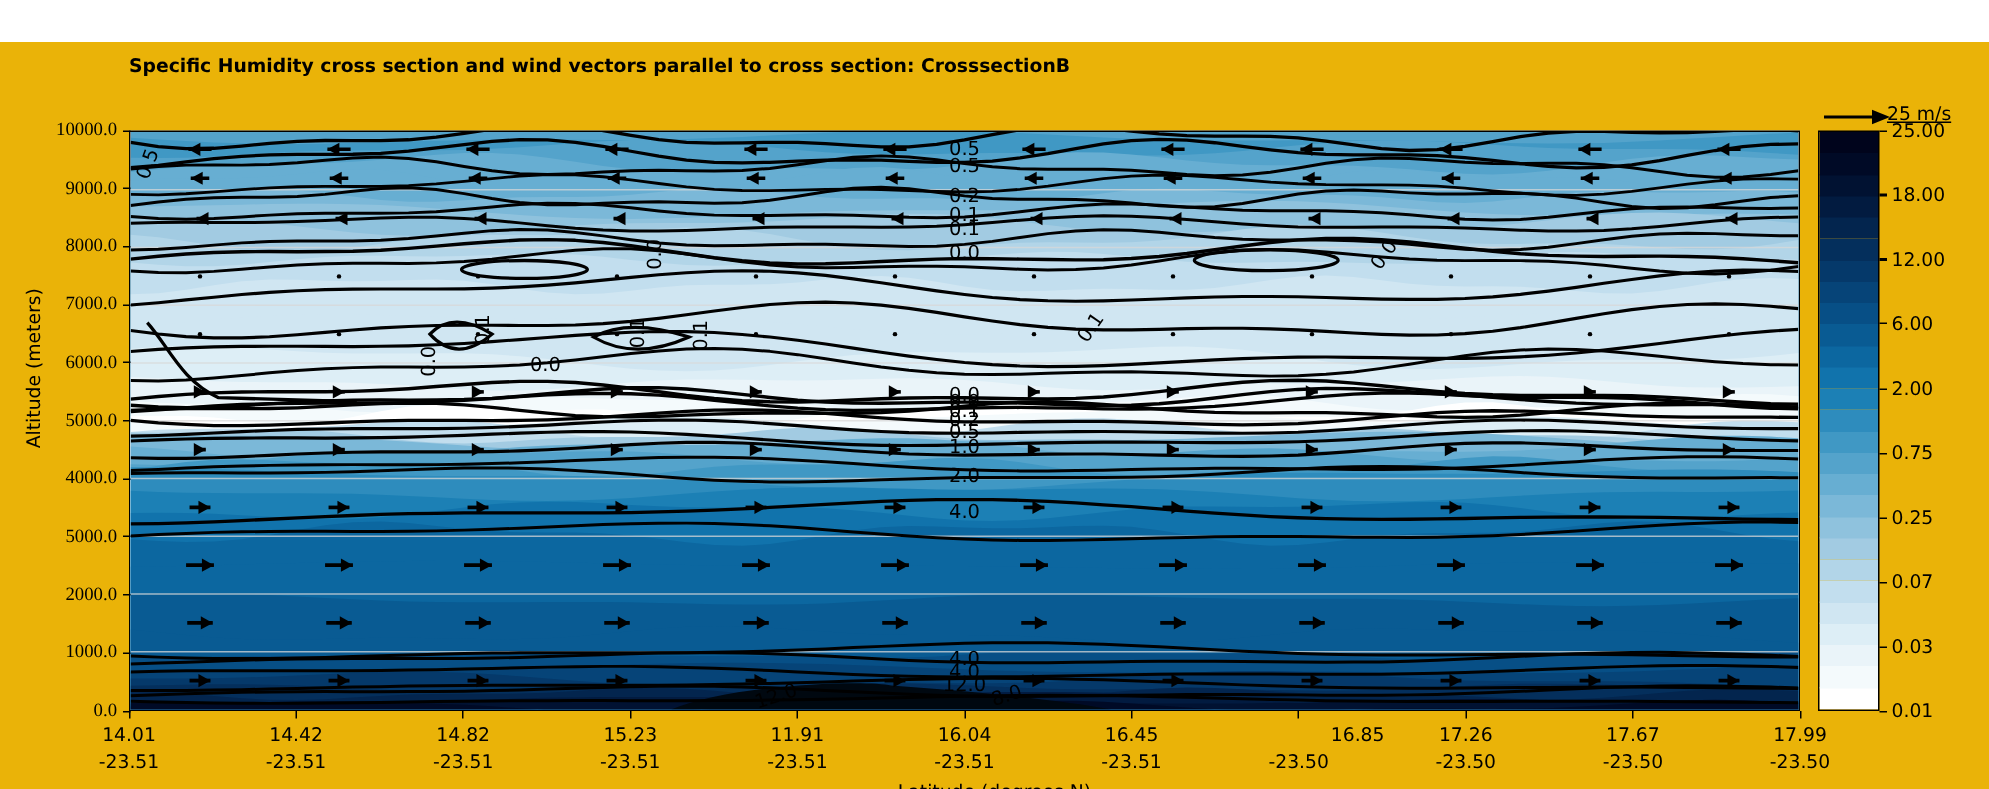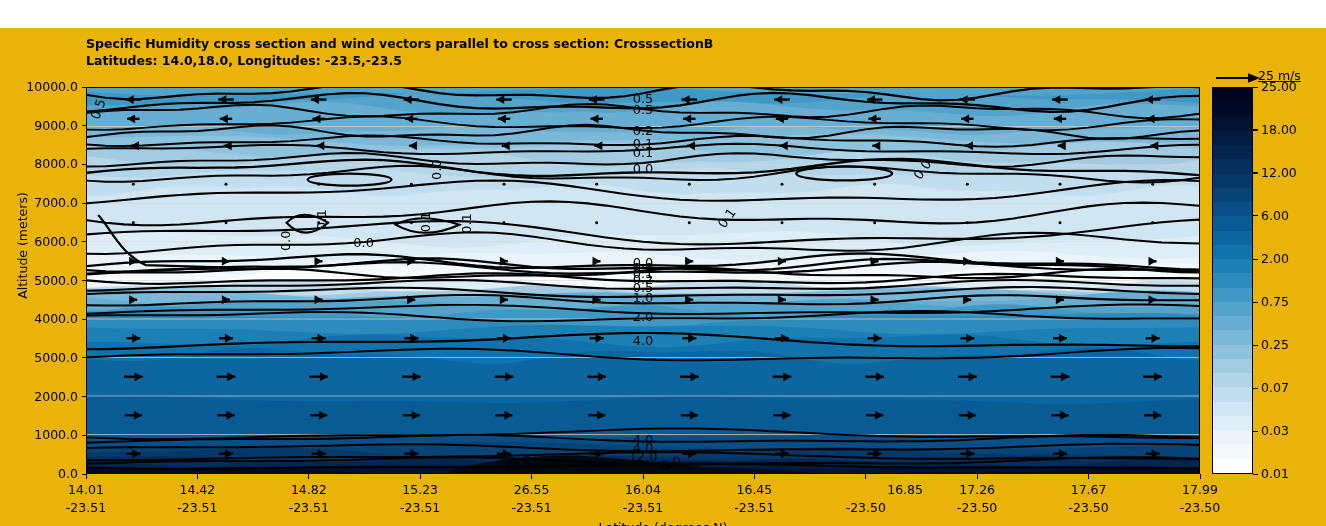--- a/index.html
+++ b/index.html
@@ -8,21 +8,21 @@
 
   .ttl{position:absolute;font-weight:bold;font-size:12.5px;color:#000;white-space:nowrap;letter-spacing:0px;}
   #title-line-1{left:86px;top:8px;}
   #title-line-2{left:86px;top:25px;}
   #title-line-3{left:86px;top:42px;}
 
   
   #plot-axes{position:absolute;left:86px;top:59px;width:1114px;height:387px;
              border:1.1px solid #000;box-sizing:border-box;overflow:hidden;background:#fff;}
   #plot-canvas{position:absolute;left:0;top:0;width:100%;height:100%;}
-  .ylab{position:absolute;font-size:12.5px;color:#000;text-align:right;width:70px;white-space:nowrap;}
+  .ylab{position:absolute;font-size:12.5px;color:#000;text-align:right;width:70px;white-space:nowrap;font-family:Liberation Serif, serif;}
   .ytickmark{position:absolute;left:82px;width:5px;height:1.1px;background:#000;}
   #ylabel-axis{position:absolute;left:-158px;top:210px;width:360px;font-size:12.5px;
     transform:rotate(-90deg);text-align:center;color:#000;}
 
   
   .xtickmark{position:absolute;top:446px;width:1.1px;height:5px;background:#000;}
   .xlab{position:absolute;font-size:12.5px;color:#000;text-align:center;width:90px;white-space:nowrap;}
   .xlab.lat{top:454px;}
   .xlab.lon{top:472px;}
   #xlabel-lat{position:absolute;left:463px;top:492px;width:400px;text-align:center;font-size:12.5px;color:#000;}
@@ -39,21 +39,20 @@
   #wind-key{position:absolute;left:1212px;top:40px;width:110px;height:20px;}
   #wind-key-label{position:absolute;left:1258px;top:40px;font-size:12.5px;color:#000;white-space:nowrap;text-decoration:underline;}
 
   svg{display:block;}
 </style>
 </head>
 <body>
 <div id="root">
 
 <div class="ttl" id="title-line-1">Specific Humidity cross section and wind vectors parallel to cross section: CrosssectionB</div>
-<div class="ttl" id="title-line-2">Latitudes: 14.0,18.0, Longitudes: -23.5,-23.5</div>
 
 <div id="plot-axes">
   <svg id="plot-canvas" viewBox="0 0 1114 387" preserveAspectRatio="none">
         <rect x="0" y="0" width="1114" height="387" fill="#54a3cb"></rect>
         <path d="M 0.0 3.9 L 18.6 5.0 L 37.1 6.1 L 55.7 7.0 L 74.3 7.6 L 92.8 7.9 L 111.4 8.0 L 130.0 7.8 L 148.5 7.4 L 167.1 6.9 L 185.7 6.3 L 204.2 5.8 L 222.8 5.5 L 241.4 5.2 L 259.9 5.1 L 278.5 5.2 L 297.1 5.2 L 315.6 5.3 L 334.2 5.3 L 352.8 5.1 L 371.3 4.7 L 389.9 4.1 L 408.5 3.3 L 427.0 2.4 L 445.6 1.4 L 464.2 0.5 L 482.7 -0.3 L 501.3 -0.9 L 519.9 -1.2 L 538.4 -1.1 L 557.0 -0.8 L 575.6 -0.1 L 594.1 0.7 L 612.7 1.7 L 631.3 2.7 L 649.8 3.7 L 668.4 4.5 L 687.0 5.1 L 705.5 5.5 L 724.1 5.7 L 742.7 5.7 L 761.2 5.7 L 779.8 5.5 L 798.4 5.5 L 816.9 5.5 L 835.5 5.6 L 854.1 5.9 L 872.6 6.3 L 891.2 6.8 L 909.8 7.2 L 928.3 7.5 L 946.9 7.7 L 965.5 7.6 L 984.0 7.3 L 1002.6 6.6 L 1021.2 5.7 L 1039.7 4.6 L 1058.3 3.5 L 1076.9 2.3 L 1095.4 1.2 L 1114.0 0.4 L 1114 387 L 0 387 Z" fill="#4098c4"></path>
         <path d="M 0.0 17.2 L 18.6 17.5 L 37.1 17.2 L 55.7 16.4 L 74.3 15.3 L 92.8 14.2 L 111.4 13.3 L 130.0 12.7 L 148.5 12.4 L 167.1 12.4 L 185.7 12.4 L 204.2 12.3 L 222.8 12.0 L 241.4 11.3 L 259.9 10.2 L 278.5 8.8 L 297.1 7.4 L 315.6 6.2 L 334.2 5.4 L 352.8 5.3 L 371.3 5.8 L 389.9 6.9 L 408.5 8.5 L 427.0 10.3 L 445.6 12.1 L 464.2 13.5 L 482.7 14.5 L 501.3 14.9 L 519.9 15.0 L 538.4 14.7 L 557.0 14.3 L 575.6 14.1 L 594.1 14.1 L 612.7 14.3 L 631.3 14.8 L 649.8 15.3 L 668.4 15.7 L 687.0 15.7 L 705.5 15.2 L 724.1 14.2 L 742.7 12.7 L 761.2 10.8 L 779.8 8.9 L 798.4 7.3 L 816.9 6.1 L 835.5 5.5 L 854.1 5.6 L 872.6 6.3 L 891.2 7.4 L 909.8 8.6 L 928.3 9.8 L 946.9 10.7 L 965.5 11.2 L 984.0 11.4 L 1002.6 11.4 L 1021.2 11.4 L 1039.7 11.6 L 1058.3 12.0 L 1076.9 12.9 L 1095.4 14.0 L 1114.0 15.3 L 1114 387 L 0 387 Z" fill="#54a3cb"></path>
         <path d="M 0.0 26.8 L 18.6 24.9 L 37.1 23.1 L 55.7 21.7 L 74.3 21.1 L 92.8 20.9 L 111.4 21.0 L 130.0 20.8 L 148.5 20.0 L 167.1 18.6 L 185.7 16.9 L 204.2 15.2 L 222.8 14.1 L 241.4 14.0 L 259.9 15.1 L 278.5 17.3 L 297.1 20.0 L 315.6 22.8 L 334.2 24.9 L 352.8 26.2 L 371.3 26.5 L 389.9 26.0 L 408.5 25.2 L 427.0 24.5 L 445.6 24.2 L 464.2 24.5 L 482.7 25.0 L 501.3 25.3 L 519.9 25.1 L 538.4 23.9 L 557.0 21.9 L 575.6 19.3 L 594.1 16.7 L 612.7 14.6 L 631.3 13.5 L 649.8 13.7 L 668.4 15.0 L 687.0 16.9 L 705.5 19.1 L 724.1 20.8 L 742.7 21.9 L 761.2 22.3 L 779.8 22.3 L 798.4 22.3 L 816.9 22.7 L 835.5 23.6 L 854.1 25.0 L 872.6 26.6 L 891.2 27.9 L 909.8 28.4 L 928.3 27.7 L 946.9 25.9 L 965.5 23.3 L 984.0 20.5 L 1002.6 17.9 L 1021.2 16.2 L 1039.7 15.6 L 1058.3 15.8 L 1076.9 16.7 L 1095.4 17.7 L 1114.0 18.4 L 1114 387 L 0 387 Z" fill="#67aed2"></path>
         <path d="M 0.0 32.8 L 18.6 31.3 L 37.1 31.0 L 55.7 31.1 L 74.3 30.9 L 92.8 29.9 L 111.4 28.1 L 130.0 26.1 L 148.5 24.9 L 167.1 25.3 L 185.7 27.6 L 204.2 31.2 L 222.8 35.2 L 241.4 38.4 L 259.9 40.0 L 278.5 39.8 L 297.1 38.5 L 315.6 37.0 L 334.2 36.0 L 352.8 35.8 L 371.3 36.1 L 389.9 36.2 L 408.5 35.3 L 427.0 33.0 L 445.6 29.8 L 464.2 26.4 L 482.7 24.1 L 501.3 23.5 L 519.9 25.0 L 538.4 28.0 L 557.0 31.3 L 575.6 34.0 L 594.1 35.4 L 612.7 35.7 L 631.3 35.4 L 649.8 35.5 L 668.4 36.3 L 687.0 37.9 L 705.5 39.6 L 724.1 40.5 L 742.7 39.8 L 761.2 37.2 L 779.8 33.5 L 798.4 29.5 L 816.9 26.5 L 835.5 25.2 L 854.1 25.6 L 872.6 27.2 L 891.2 29.1 L 909.8 30.3 L 928.3 30.6 L 946.9 30.4 L 965.5 30.5 L 984.0 31.4 L 1002.6 33.7 L 1021.2 36.8 L 1039.7 40.0 L 1058.3 42.0 L 1076.9 42.1 L 1095.4 40.3 L 1114.0 37.1 L 1114 387 L 0 387 Z" fill="#67aed2"></path>
         <path d="M 0.0 40.8 L 18.6 41.0 L 37.1 40.9 L 55.7 40.3 L 74.3 39.3 L 92.8 38.7 L 111.4 39.2 L 130.0 40.9 L 148.5 43.3 L 167.1 45.6 L 185.7 46.8 L 204.2 46.7 L 222.8 45.7 L 241.4 44.5 L 259.9 43.7 L 278.5 43.5 L 297.1 43.6 L 315.6 43.2 L 334.2 42.1 L 352.8 40.2 L 371.3 38.4 L 389.9 37.6 L 408.5 38.1 L 427.0 39.8 L 445.6 42.1 L 464.2 43.9 L 482.7 44.8 L 501.3 44.7 L 519.9 44.4 L 538.4 44.4 L 557.0 45.0 L 575.6 45.8 L 594.1 46.1 L 612.7 45.4 L 631.3 43.5 L 649.8 41.0 L 668.4 38.9 L 687.0 38.0 L 705.5 38.4 L 724.1 39.7 L 742.7 41.1 L 761.2 41.9 L 779.8 42.1 L 798.4 42.0 L 816.9 42.5 L 835.5 43.7 L 854.1 45.4 L 872.6 47.0 L 891.2 47.5 L 909.8 46.6 L 928.3 44.6 L 946.9 42.3 L 965.5 40.6 L 984.0 39.9 L 1002.6 40.1 L 1021.2 40.5 L 1039.7 40.6 L 1058.3 40.2 L 1076.9 39.5 L 1095.4 39.5 L 1114.0 40.5 L 1114 387 L 0 387 Z" fill="#7bb8d8"></path>
         <path d="M 0.0 49.8 L 18.6 49.7 L 37.1 49.5 L 55.7 49.1 L 74.3 48.7 L 92.8 48.3 L 111.4 48.1 L 130.0 48.1 L 148.5 48.4 L 167.1 49.0 L 185.7 50.0 L 204.2 51.2 L 222.8 52.7 L 241.4 54.2 L 259.9 55.6 L 278.5 56.8 L 297.1 57.7 L 315.6 58.2 L 334.2 58.3 L 352.8 58.0 L 371.3 57.4 L 389.9 56.6 L 408.5 55.7 L 427.0 54.7 L 445.6 53.9 L 464.2 53.2 L 482.7 52.8 L 501.3 52.6 L 519.9 52.5 L 538.4 52.5 L 557.0 52.5 L 575.6 52.4 L 594.1 52.2 L 612.7 51.7 L 631.3 51.0 L 649.8 50.1 L 668.4 49.1 L 687.0 48.1 L 705.5 47.2 L 724.1 46.5 L 742.7 46.1 L 761.2 46.0 L 779.8 46.4 L 798.4 47.2 L 816.9 48.3 L 835.5 49.7 L 854.1 51.2 L 872.6 52.6 L 891.2 53.9 L 909.8 54.9 L 928.3 55.6 L 946.9 56.0 L 965.5 56.1 L 984.0 55.9 L 1002.6 55.6 L 1021.2 55.3 L 1039.7 54.9 L 1058.3 54.8 L 1076.9 54.7 L 1095.4 54.9 L 1114.0 55.1 L 1114 387 L 0 387 Z" fill="#8fc2dd"></path>
@@ -788,21 +787,21 @@
       <div class="xtickmark" style="left: 196.9px;"></div>
       <div class="xlab lat" style="left: 152.4px;">14.42</div>
       <div class="xlab lon" style="left: 152.4px;">-23.51</div>
       <div class="xtickmark" style="left: 308.3px;"></div>
       <div class="xlab lat" style="left: 263.8px;">14.82</div>
       <div class="xlab lon" style="left: 263.8px;">-23.51</div>
       <div class="xtickmark" style="left: 419.7px;"></div>
       <div class="xlab lat" style="left: 375.2px;">15.23</div>
       <div class="xlab lon" style="left: 375.2px;">-23.51</div>
       <div class="xtickmark" style="left: 531.1px;"></div>
-      <div class="xlab lat" style="left: 486.6px;">26.55</div>
+      <div class="xlab lat" style="left: 486.6px;">11.91</div>
       <div class="xlab lon" style="left: 486.6px;">-23.51</div>
       <div class="xtickmark" style="left: 642.5px;"></div>
       <div class="xlab lat" style="left: 598px;">16.04</div>
       <div class="xlab lon" style="left: 598px;">-23.51</div>
       <div class="xtickmark" style="left: 753.9px;"></div>
       <div class="xlab lat" style="left: 709.4px;">16.45</div>
       <div class="xlab lon" style="left: 709.4px;">-23.51</div>
       <div class="xtickmark" style="left: 865.3px;"></div>
       <div class="xlab lat" style="left: 833px; text-align: right;">16.85</div>
       <div class="xlab lon" style="left: 820.8px;">-23.50</div>

